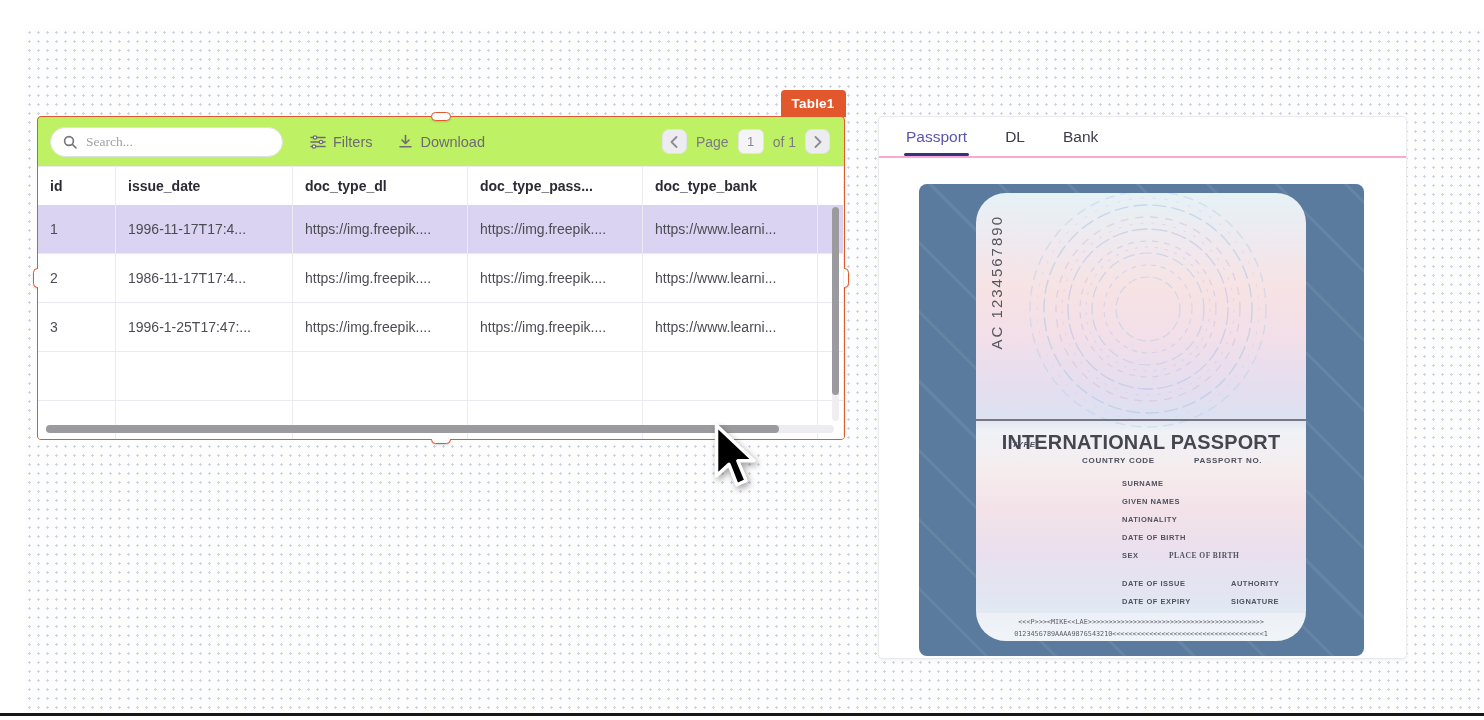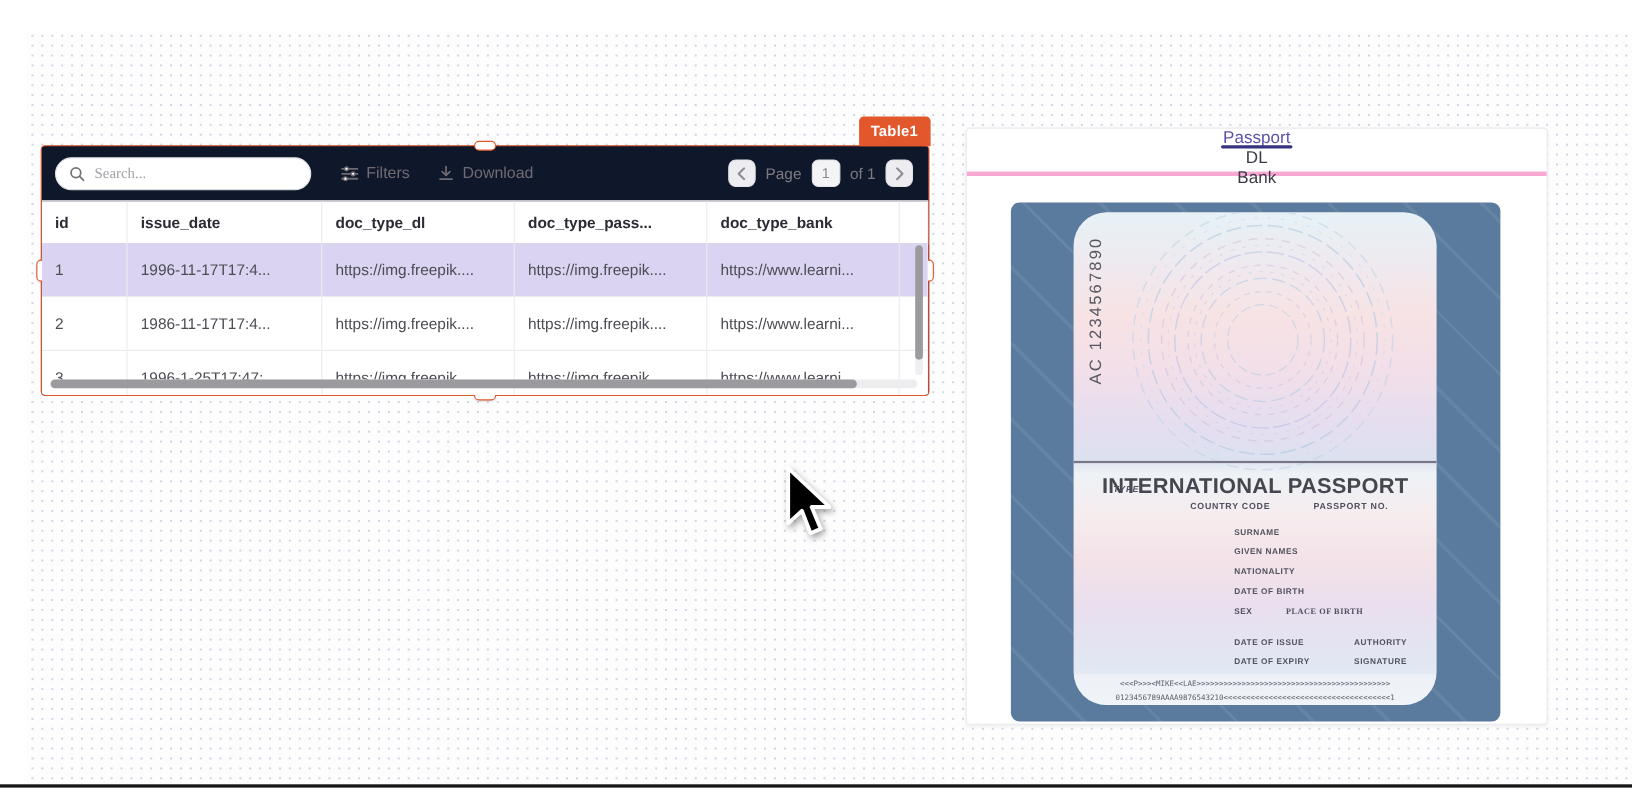--- a/index.html
+++ b/index.html
@@ -7,22 +7,22 @@
   .screen{position:relative;width:1484px;height:720px;overflow:hidden;background:#ffffff;}
 
   
   .canvas-dots{position:absolute;left:25px;top:28px;right:0;bottom:5px;
     background-color:#fdfdfe;
     background-image:radial-gradient(#cdd5e3 1px, transparent 1.3px);
     background-size:9px 9px;}
   .bottom-line{position:absolute;left:0;top:713px;width:100%;height:3px;background:#161616;}
 
   
-  .widget{position:absolute;left:37px;top:132px;width:808px;height:228px;
-    background:#0f172a;border:1.5px solid #E2572B;border-radius:4px;box-sizing:border-box;}
+  .widget{position:absolute;left:37px;top:116px;width:808px;height:324px;
+    background:#bef264;border:1.5px solid #E2572B;border-radius:4px;box-sizing:border-box;}
   .tag{position:absolute;right:-1.5px;top:-27px;height:27px;line-height:27px;
     background:#E2572B;color:#fff;font-size:13.5px;font-weight:700;padding:0 11px;
     border-radius:4px 4px 0 0;letter-spacing:.2px;}
   .handle{position:absolute;background:#fff;border:1.5px solid #E2572B;border-radius:5px;
     box-shadow:0 1px 2px rgba(0,0,0,.15);box-sizing:border-box;}
   .h-top{left:50%;margin-left:-10px;top:-5px;width:20px;height:9px;}
   .h-bottom{left:50%;margin-left:-10px;bottom:-5px;width:20px;height:9px;}
   .h-left{left:-5px;top:50%;margin-top:-10px;width:9px;height:20px;}
   .h-right{right:-5px;top:50%;margin-top:-10px;width:9px;height:20px;}
 
@@ -55,22 +55,22 @@
     color:#4c4c54;border-right:1px solid #ececf0;overflow:hidden;white-space:nowrap;}
 
   .vscroll{position:absolute;right:5px;top:90px;bottom:18px;width:7px;border-radius:4px;background:#efeff2;}
   .vthumb{position:absolute;left:0;top:0;width:7px;height:88%;background:#9b9b9f;border-radius:4px;}
   .hscroll{position:absolute;left:8px;right:10px;bottom:6px;height:8px;border-radius:4px;background:#ededf0;}
   .hthumb{position:absolute;left:0;top:0;height:8px;width:93%;background:#9b9b9f;border-radius:4px;}
 
   
   .card{position:absolute;left:878px;top:116px;width:529px;height:543px;background:#fff;
     border:1px solid #ebebee;border-radius:4px;box-shadow:0 1px 3px rgba(0,0,0,.05);box-sizing:border-box;}
-  .tabs{position:relative;height:39px;display:flex;align-items:center;padding:0 27px;
-    border-bottom:4px solid #f9a8d4;flex-direction:column;}
+  .tabs{position:relative;height:39px;display:flex;align-items:center;gap:38px;padding:0 27px;
+    border-bottom:2px solid #f9a8d4;}
   .tab{font-size:15.5px;color:#3c3c48;cursor:pointer;position:relative;height:39px;
     display:flex;align-items:center;}
   .tab.active{color:#5B54AC;}
   .tab.active::after{content:"";position:absolute;left:-2px;right:-2px;bottom:0;height:3px;
     background:#37327F;border-radius:2px;}
 
   .passport-wrap{position:absolute;left:40px;top:67px;width:445px;height:472px;border-radius:8px;
     background:#5A7B9D;overflow:hidden;}
   .passport-wrap::before{content:"";position:absolute;inset:0;
     background:repeating-linear-gradient(45deg, transparent 0 46px, rgba(255,255,255,.07) 46px 49px);}

